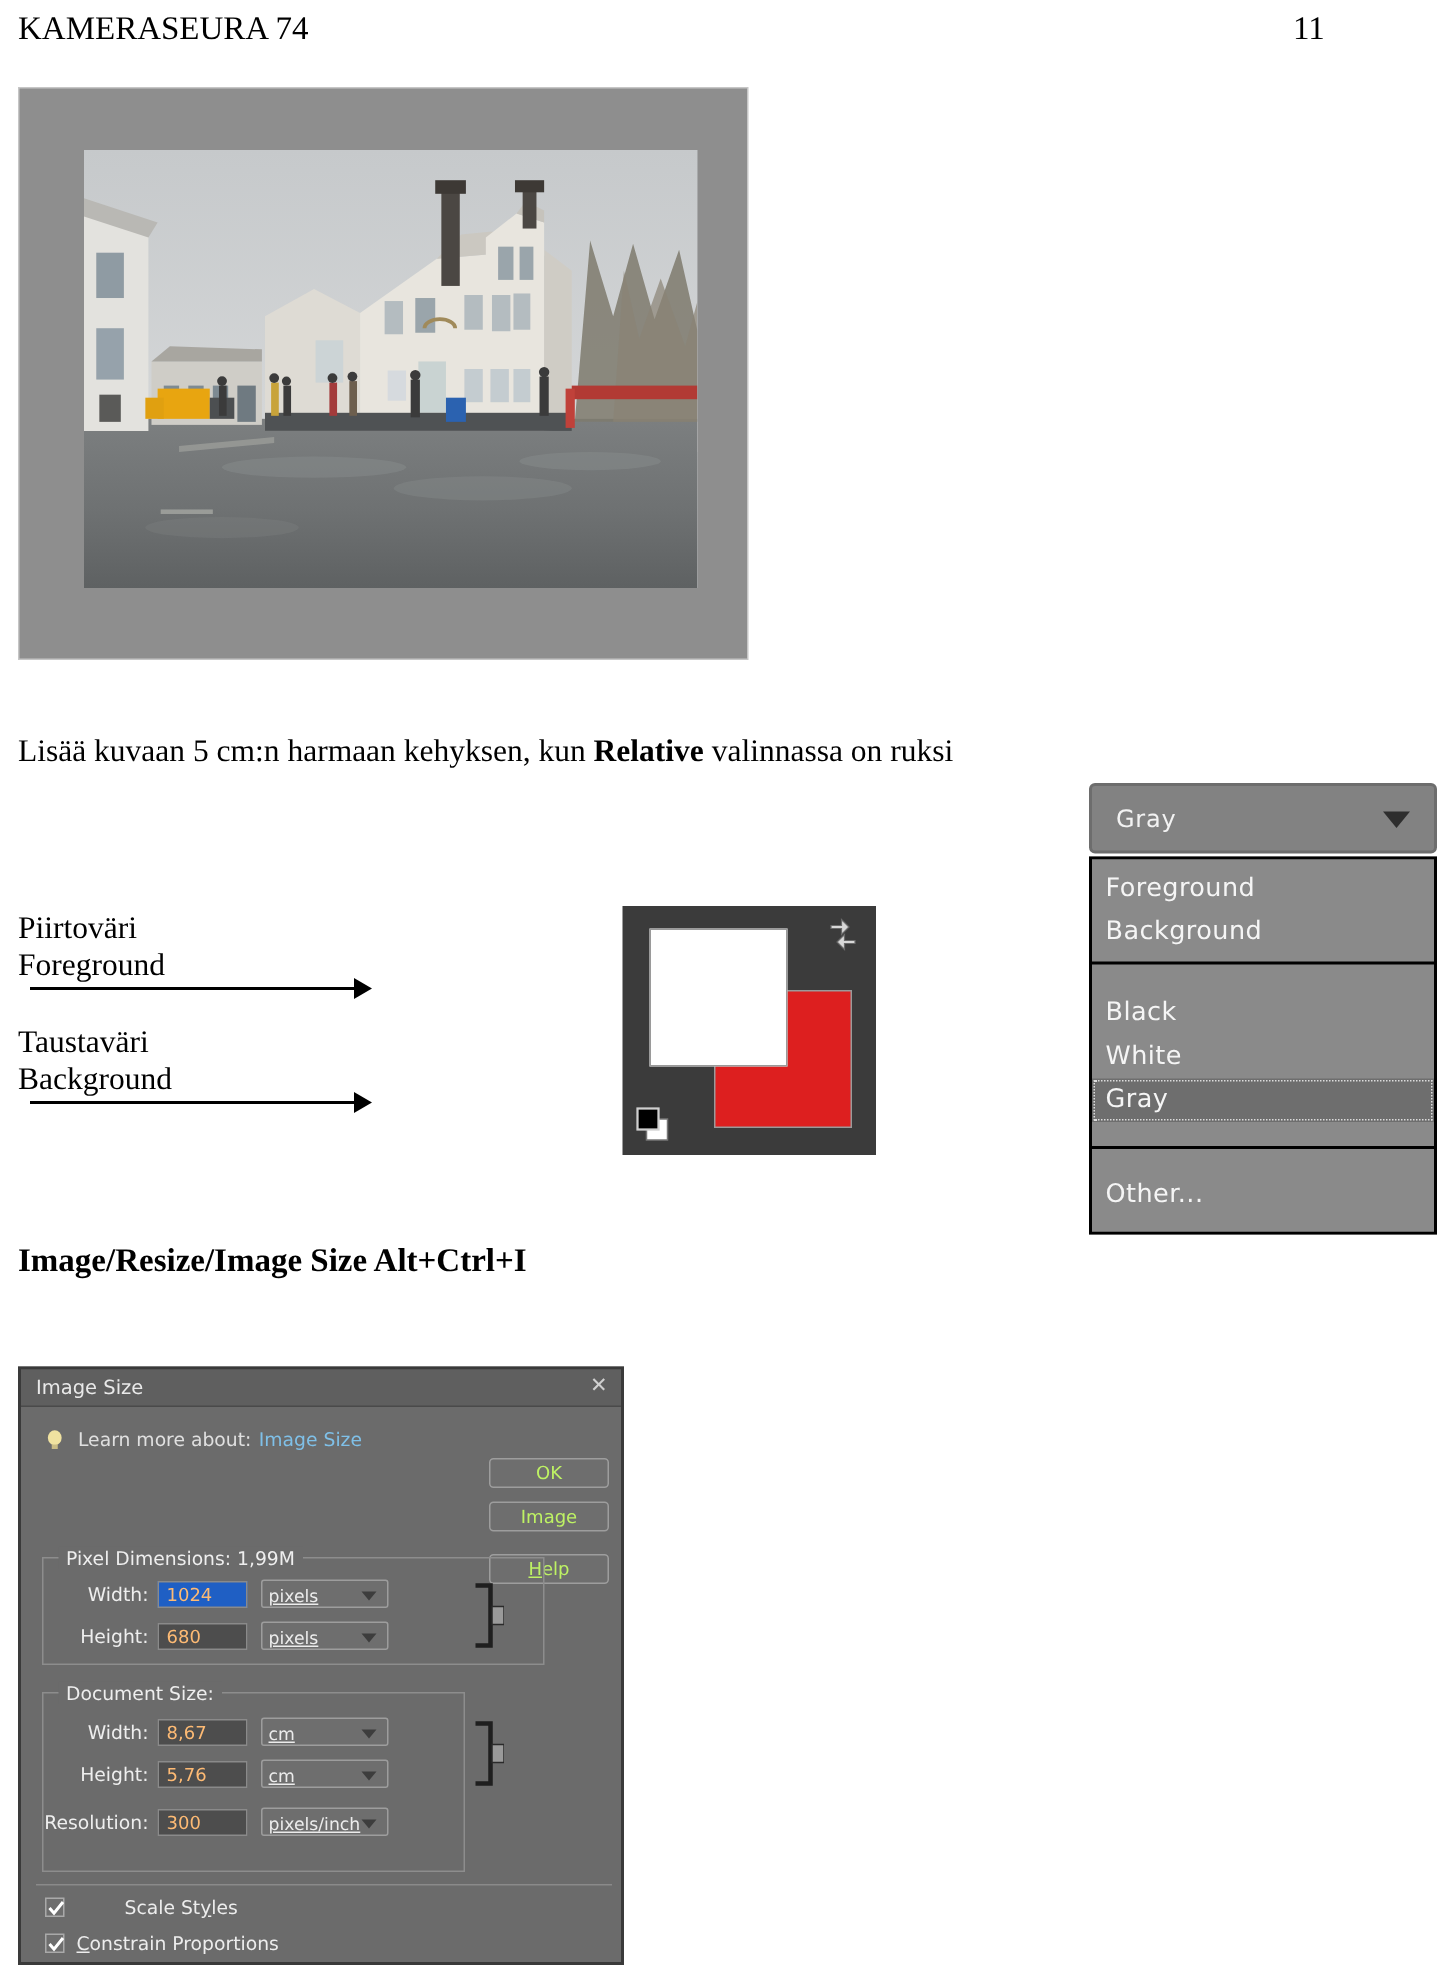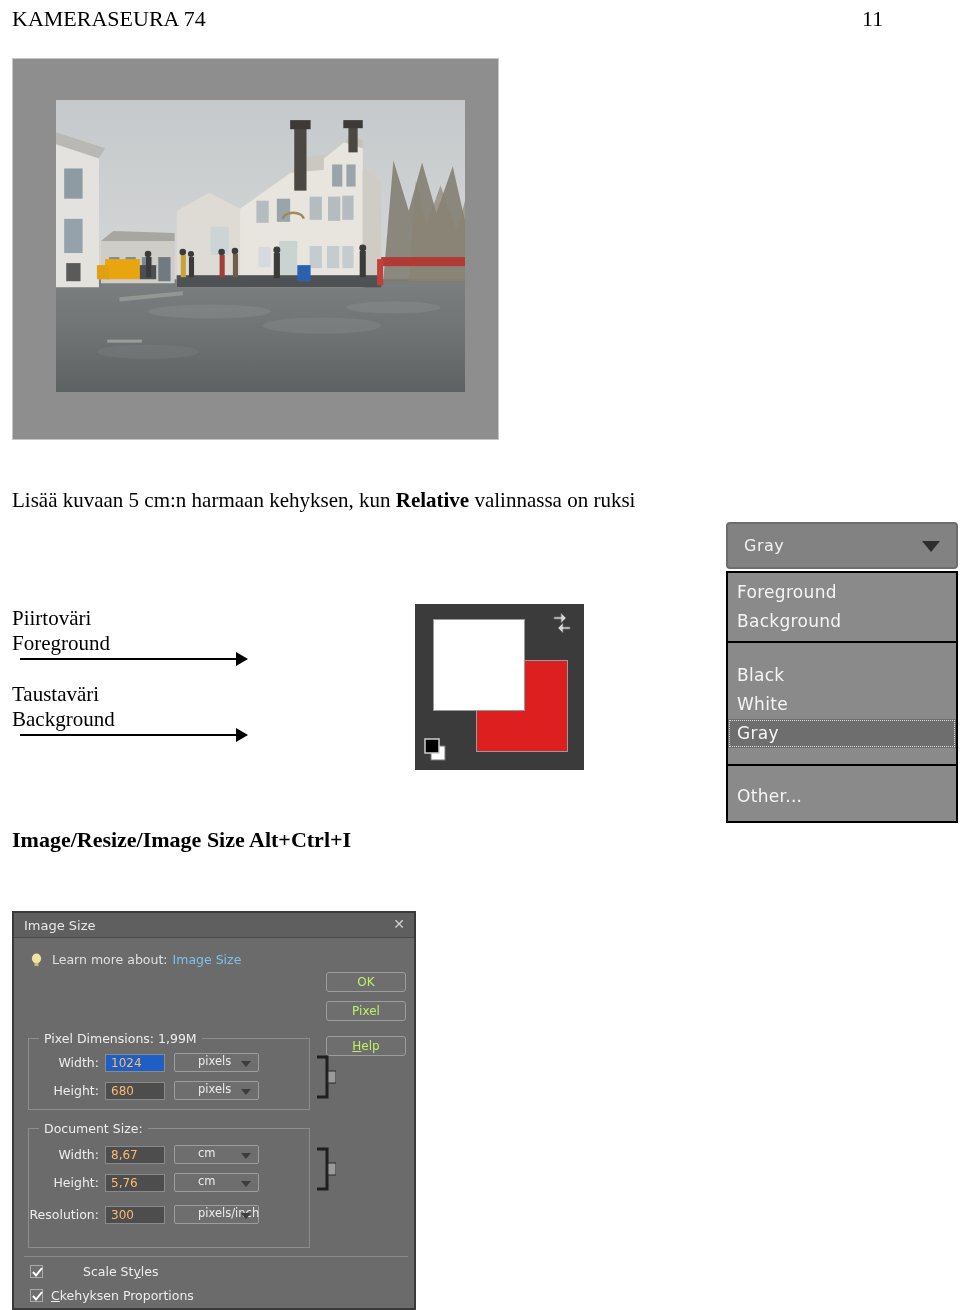--- a/index.html
+++ b/index.html
@@ -252,21 +252,21 @@
   }
   .group-legend {
     position: absolute;
     top: -8px; left: 10px;
     background: #6b6b6b;
     padding: 0 5px;
     font-size: 12.5px;
     color: #eeeeee;
     white-space: nowrap;
   }
-  .grp-pixel { left: 14px; top: 100px; width: 282px; height: 72px; }
+  .grp-pixel { left: 14px; top: 100px; width: 335px; height: 72px; }
   .grp-doc   { left: 14px; top: 190px; width: 282px; height: 120px; }
 
   .fld-row { position: absolute; display: flex; align-items: center; }
   .fld-label { width: 70px; text-align: right; font-size: 12.5px; color: #eeeeee; padding-right: 6px; }
   .fld-input {
     width: 60px; height: 18px;
     background: #4d4d4d;
     border: 1px solid #8a8a8a;
     box-sizing: border-box;
     color: #fdba74;
@@ -278,22 +278,23 @@
   .fld-select {
     width: 85px; height: 19px;
     margin-left: 9px;
     background: #6e6e6e;
     border: 1px solid #9d9d9d;
     border-radius: 2px;
     box-sizing: border-box;
     position: relative;
     color: #ececec;
     font-size: 11.5px;
-    display: flex; align-items: flex-start;
-    padding-left: 23px;
+    display: flex; align-items: flex-end;
+    padding-left: 4px;
+    text-decoration: underline;
   }
   .fld-select .car {
     position: absolute; right: 7px; top: 7px;
     width: 0; height: 0;
     border-left: 5px solid transparent;
     border-right: 5px solid transparent;
     border-top: 6px solid #3d3d3d;
   }
 
   .chain {
@@ -506,21 +507,21 @@
         <svg viewBox="0 0 13 14" width="13" height="14">
           <ellipse cx="6.5" cy="5.5" rx="4.6" ry="5" fill="#f0e2a0"></ellipse>
           <rect x="4.5" y="10" width="4" height="3" fill="#c9bb84"></rect>
         </svg>
       </span>
       <span class="learn-text">Learn more about:</span>
       <span class="learn-link">Image Size</span>
     </div>
 
     <div class="btn btn-ok">OK</div>
-    <div class="btn btn-cancel">Pixel</div>
+    <div class="btn btn-cancel">Image</div>
     <div class="btn btn-help">
         <u>H</u>
         <span>elp</span>
       </div>
 
     <div class="group grp-pixel">
       <span class="group-legend">Pixel Dimensions: 1,99M</span>
       <div class="fld-row" style="left:0; top:14px;">
         <span class="fld-label">Width:</span>
         <span class="fld-input selected">1024</span>
@@ -589,17 +590,17 @@
       </span>
       <span class="chk-label"><span>Scale St</span><u>y</u><span>les</span></span>
     </div>
 
     <div class="chk-row" style="left:16px; top:350px;">
       <span class="chkbox">
         <svg viewBox="0 0 11 11" width="11" height="11">
             <path d="M1 5 L4 8.5 L10 1" fill="none" stroke="#ffffff" stroke-width="2"></path>
           </svg>
       </span>
-      <span class="chk-label"><u>C</u><span>kehyksen Proportions</span></span>
+      <span class="chk-label"><u>C</u><span>onstrain Proportions</span></span>
     </div>
 
   </div>
 </div>
 
 </body></html>

